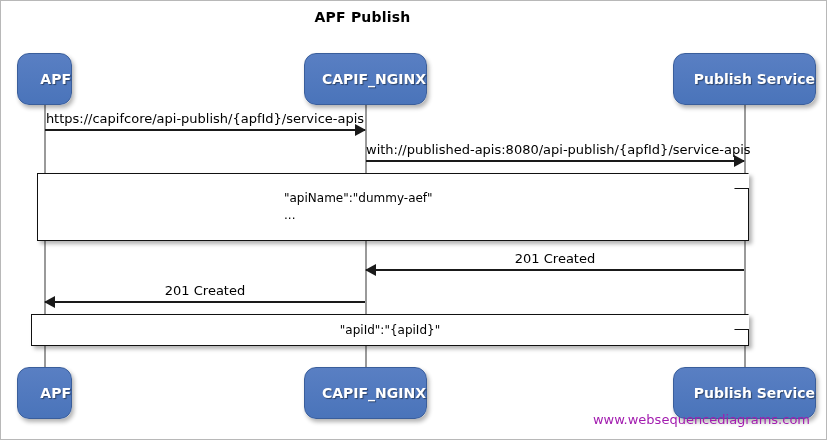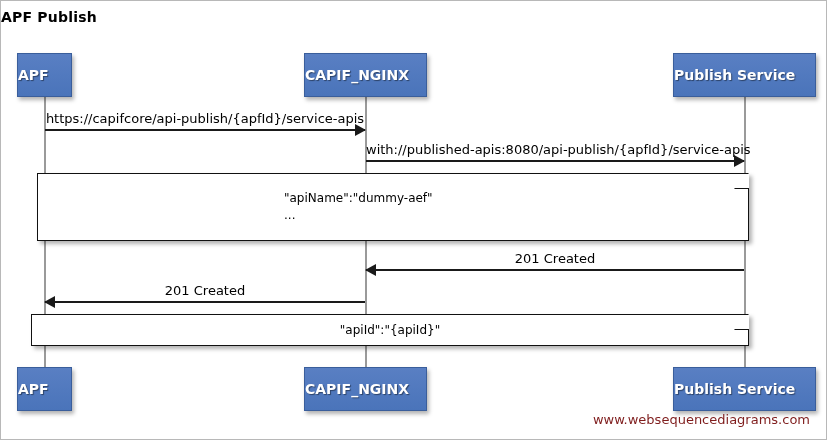--- a/index.html
+++ b/index.html
@@ -20,47 +20,49 @@
     box-sizing: border-box;
     overflow: hidden;
   }
 
   
   .diagram-title {
     position: absolute;
     left: 0;
     top: 8px;
     width: 691px;
+    text-align: center;
     font-size: 14px;
     font-weight: bold;
     color: #000000;
     letter-spacing: 0.2px;
+    padding-left: 16px;
   }
 
   
   .lifeline {
     position: absolute;
     width: 2px;
     background: #9a9a9a;
     top: 92px;
     height: 276px;
   }
 
   
   .actor-box {
     position: absolute;
-    height: 44px;
+    height: 52px;
     background: #4f7cc0;
     background: linear-gradient(to bottom, #597fc3 0%, #4a74ba 100%);
     border: 1px solid #3a5e9b;
-    border-radius: 0;
+    border-radius: 12px;
     box-shadow: 2px 3px 4px rgba(0,0,0,0.30);
     display: flex;
     align-items: center;
-    justify-content: flex-start;
+    justify-content: flex-end;
     box-sizing: border-box;
   }
   .actor-box span {
     color: #ffffff;
     font-size: 14px;
     font-weight: bold;
     white-space: nowrap;
     text-shadow: 1px 1px 1px rgba(0,0,0,0.45);
   }
 
@@ -142,21 +144,21 @@
   .note-lines.align-left  { align-items: flex-start; }
   .note-lines.align-center{ align-items: center; }
   .note-lines.offset-left { padding-left: 246px; }
 
   
   .watermark {
     position: absolute;
     right: 16px;
     bottom: 12px;
     font-size: 13px;
-    color: #7f1d1d;
+    color: #a21caf;
     white-space: nowrap;
   }
 </style>
 </head>
 <body>
 
 <div id="canvas">
 
   <div class="diagram-title">APF Publish</div>
 

